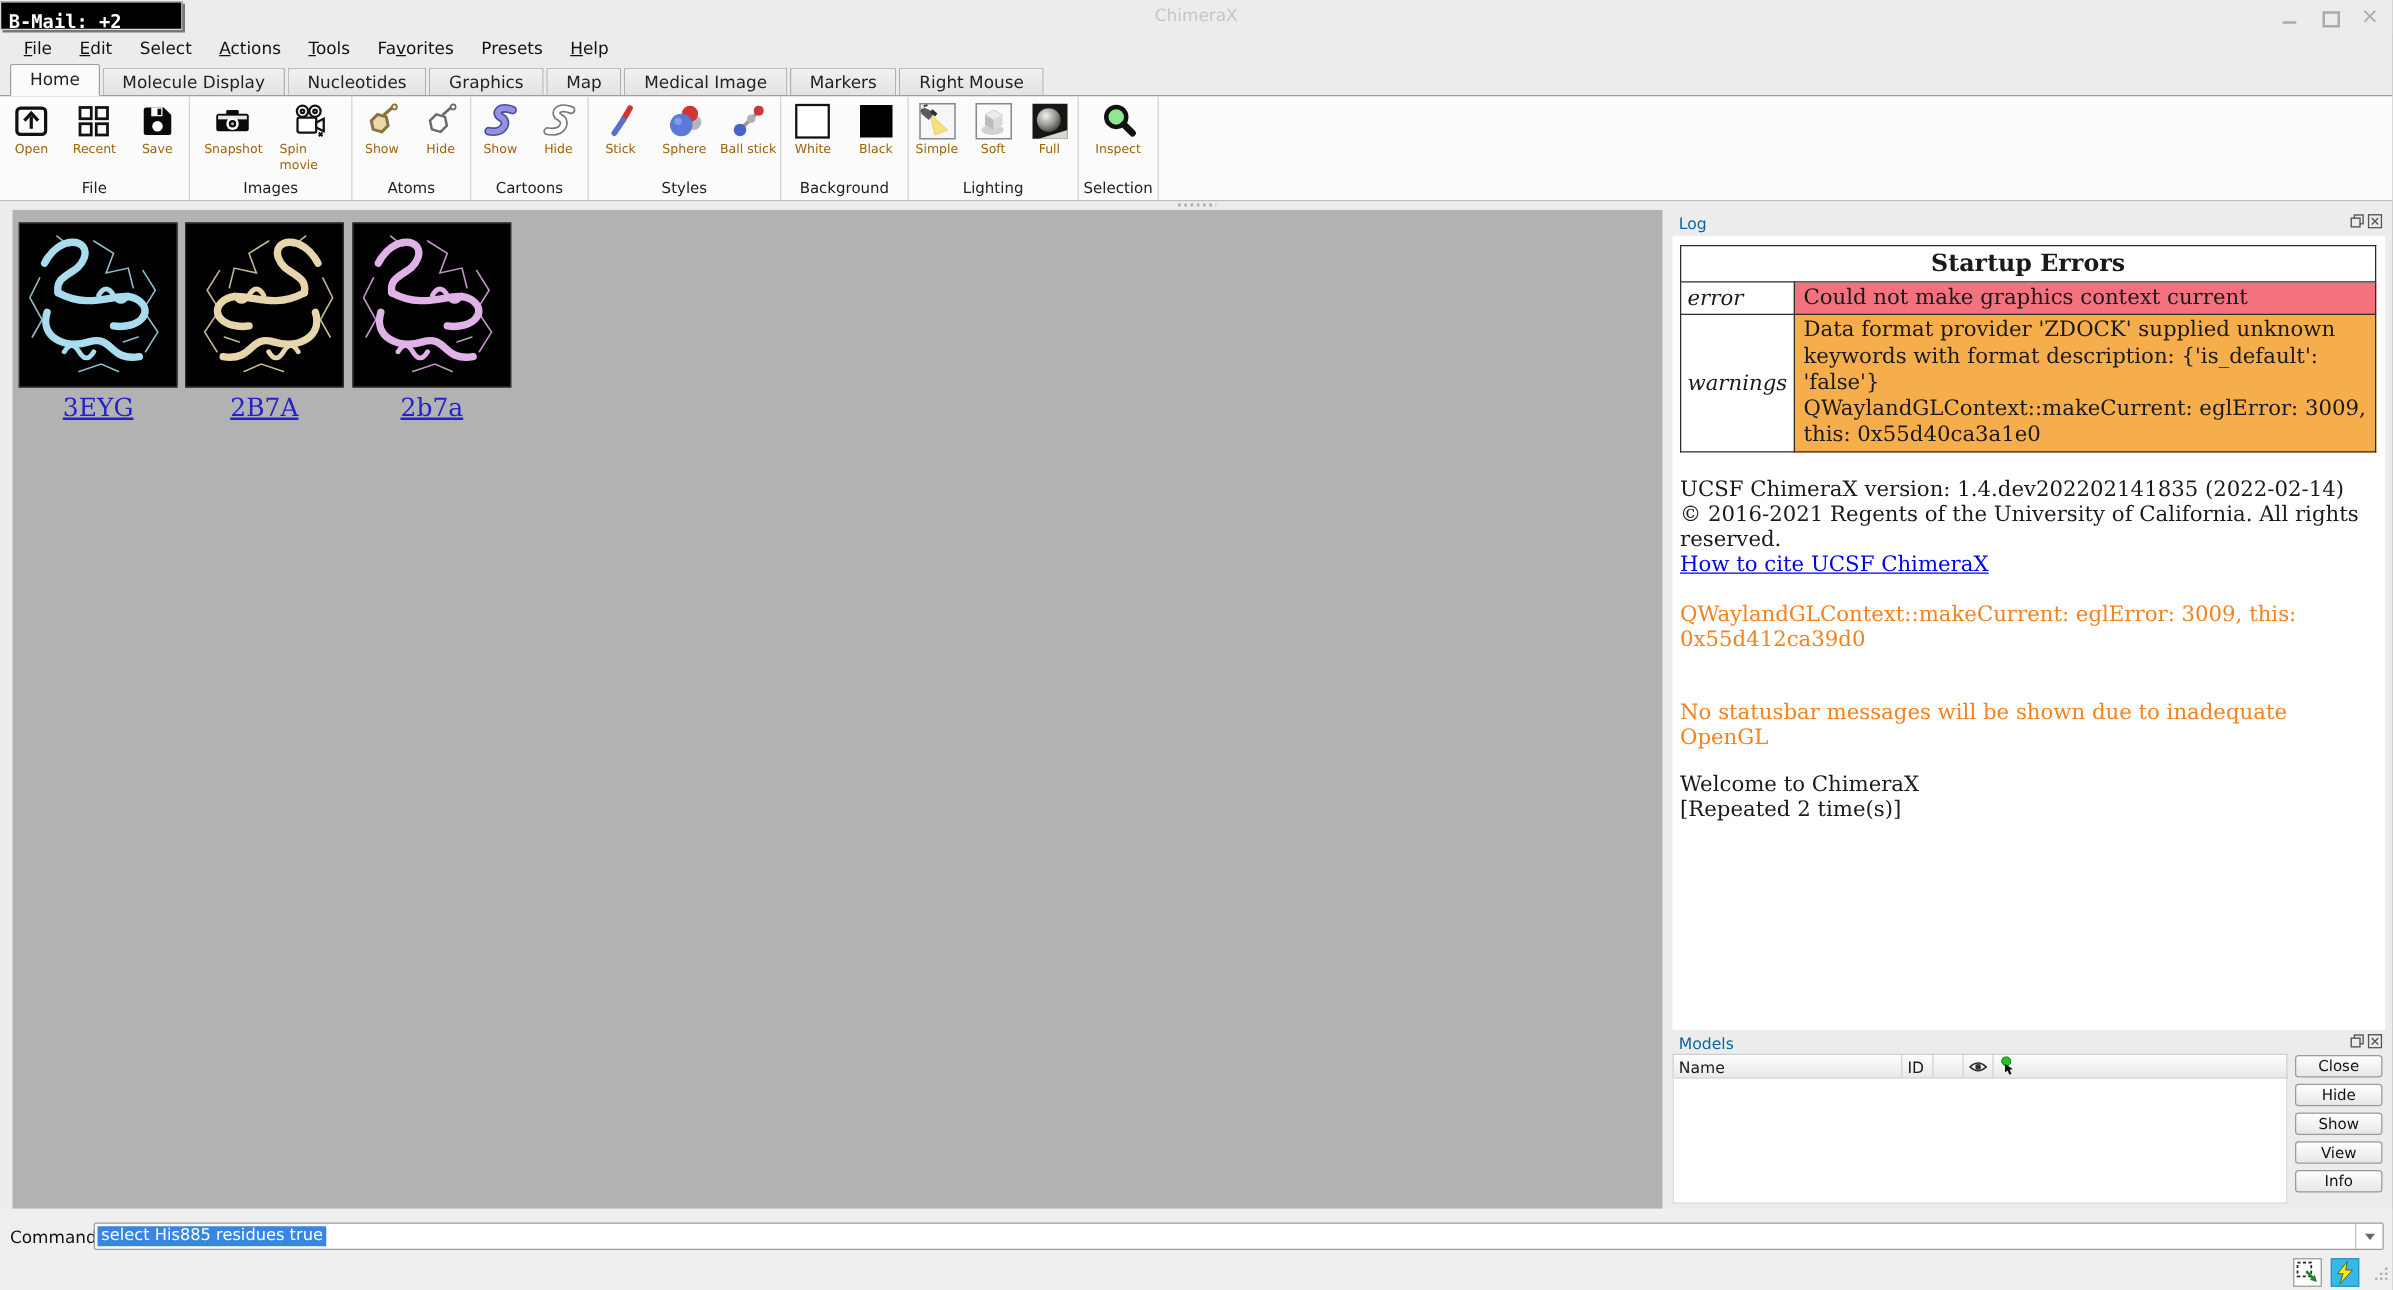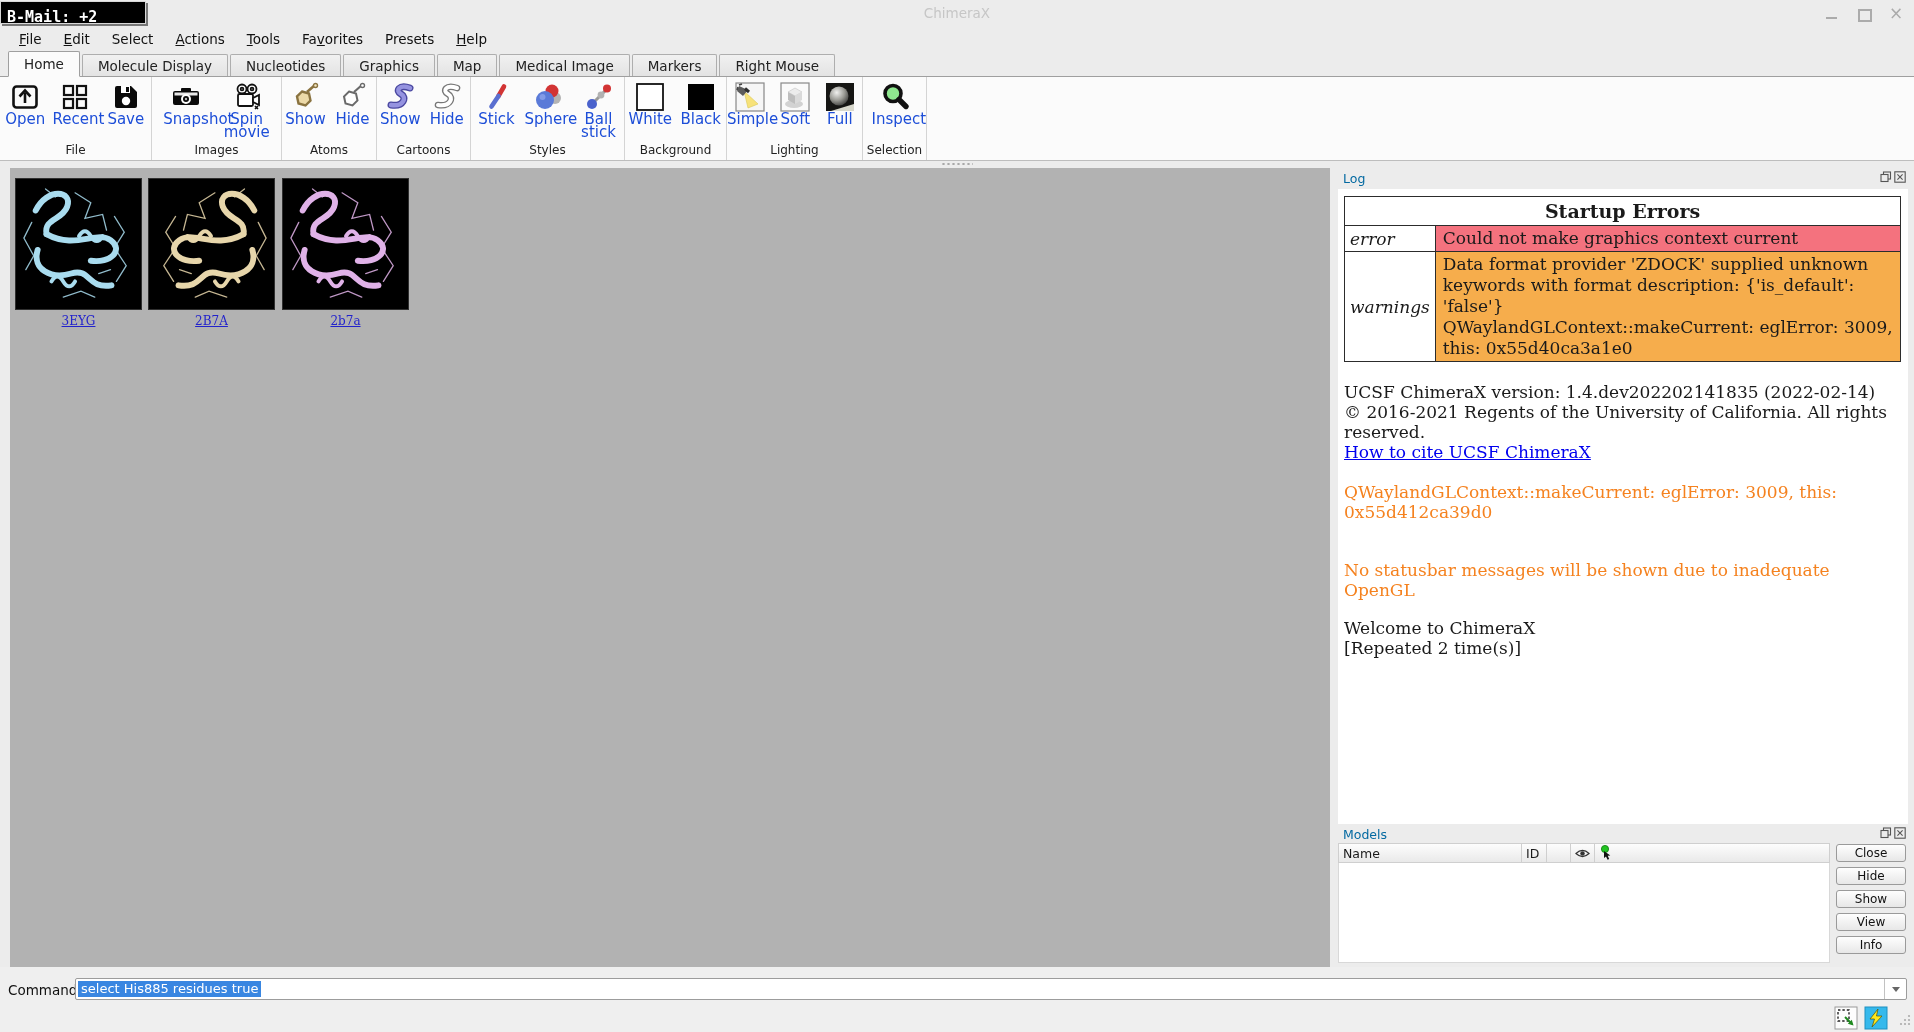--- a/index.html
+++ b/index.html
@@ -29,32 +29,32 @@
   .tabbar { position:absolute; top:50px; left:0; width:1914px; height:26px; display:flex; align-items:flex-end; padding-left:8px; }
   .tab { height:22px; padding:5px 15px; display:flex; align-items:center; font-size:13.5px; color:#222;
          background:linear-gradient(#f1f1f1,#e3e3e3); border:1px solid #aeaeae; border-bottom:none; margin-right:2px; border-radius:2px 2px 0 0; }
   .tab.active { height:26px; background:#fbfbfb; border:1px solid #9f9f9f; border-bottom:1px solid #fbfbfb; margin-bottom:-1px; z-index:2; }
 
   
   .toolbar { position:absolute; top:76px; left:0; width:1914px; height:85px; background:#fbfbfb; border-top:1px solid #9f9f9f; border-bottom:1px solid #bdbdbd; display:flex; }
   .tgroup { position:relative; height:100%; padding-top:4px; display:flex; justify-content:space-evenly; border-right:1px solid #d4d4d4; }
   .tbtn { display:flex; flex-direction:column; align-items:center; width:52px; }
   .tbtn .ic { width:34px; height:32px; display:flex; align-items:center; justify-content:center; }
-  .tbtn .lbl { font-size:15px; line-height:13px; text-align:center; color:#1d4ed8; max-width:46px; }
+  .tbtn .lbl { font-size:10px; line-height:13px; color:#a16207; max-width:46px; }
   .tgroup .glabel { position:absolute; bottom:3px; left:0; width:100%; text-align:center; font-size:12px; color:#222; }
   .g-file{width:152px} .g-images{width:130px} .g-atoms{width:95px} .g-cartoons{width:94px}
   .g-styles{width:154px} .g-background{width:102px} .g-lighting{width:136px} .g-selection{width:64px; border-right:1px solid #d4d4d4;}
   .splitter-dots { position:absolute; top:162px; left:941px; width:32px; height:4px;
                    background:radial-gradient(circle,#a8a8a8 1px,transparent 1.3px); background-size:5px 4px; }
 
   
   .canvas { position:absolute; top:168px; left:10px; width:1320px; height:799px; background:#b2b2b2; }
   .thumb { position:absolute; top:10px; width:127px; height:132px; background:#000; border:1px solid #303030; }
   .thumb-label { position:absolute; top:146px; width:127px; text-align:center;
-                 font-family:"DejaVu Serif","Liberation Serif",serif; font-size:12px;
+                 font-family:"DejaVu Serif","Liberation Serif",serif; font-size:20px;
                  color:#2222cc; text-decoration:underline; }
   .t1{left:5px} .t2{left:138px} .t3{left:272px}
   .tl1{left:5px} .tl2{left:138px} .tl3{left:272px}
   .thumb svg { width:100%; height:100%; }
   .t2 svg { transform:scaleX(-1); }
 
   
   .rpanel { position:absolute; top:168px; left:1338px; width:570px; height:799px; }
   .ptitlebar { position:relative; height:21px; padding:3px 4px 0 5px; font-size:12.5px; color:#0369a1; background:#ececec; }
   .ptb-icons { position:absolute; right:2px; top:3px; display:flex; gap:2px; }

